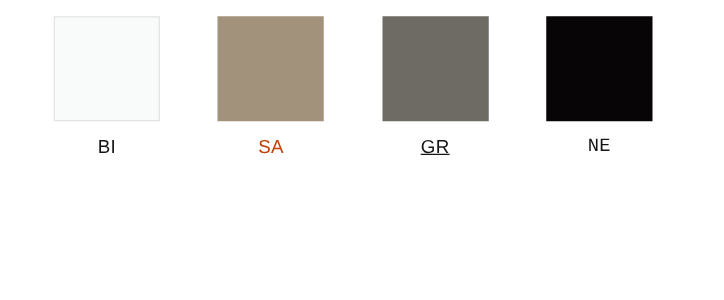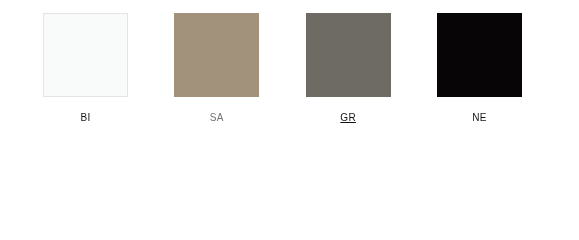--- a/index.html
+++ b/index.html
@@ -41,21 +41,21 @@
     width: 85px;
     height: 84px;
     box-sizing: border-box;
     border: 1px solid transparent;
   }
   .swatch-chip.has-outline {
     border: 1px solid #e3e5e5;
   }
   .swatch-label {
     margin-top: 13px;
-    font-size: 10px;
+    font-size: 15px;
     line-height: 15px;
     color: #151515;
     letter-spacing: 0.3px;
     text-align: center;
     white-space: nowrap;
   }
 </style>
 </head>
 <body>
 
@@ -63,28 +63,28 @@
 
   <div class="swatch-strip">
 
     <div class="swatch-cell">
       <div class="swatch-chip has-outline" style="background-color: rgb(249, 250, 250); border-color: rgb(227, 229, 229);"></div>
       <div class="swatch-label" style="color: rgb(21, 21, 21);">BI</div>
     </div>
 
     <div class="swatch-cell">
       <div class="swatch-chip" style="background-color: rgb(162, 146, 124);"></div>
-      <div class="swatch-label" style="color: #737373;">SA</div>
+      <div class="swatch-label" style="color: #c2410c;">SA</div>
     </div>
 
     <div class="swatch-cell">
       <div class="swatch-chip" style="background-color: rgb(110, 107, 101);"></div>
       <div class="swatch-label" style="color: rgb(21, 21, 21); text-decoration: underline;">GR</div>
     </div>
 
 
     <div class="swatch-cell">
       <div class="swatch-chip" style="background-color: rgb(8, 5, 6);"></div>
-      <div class="swatch-label" style="color: rgb(21, 21, 21);">NE</div>
+      <div class="swatch-label" style="color: rgb(21, 21, 21); font-family: Liberation Mono, monospace;">NE</div>
     </div>
 
   </div>
 </div>
 
 </body></html>

